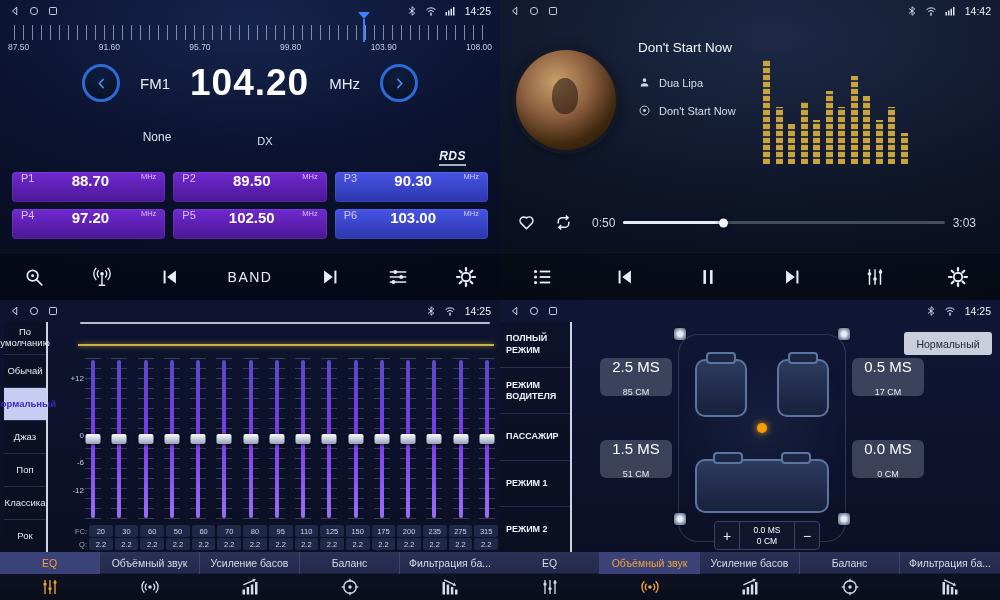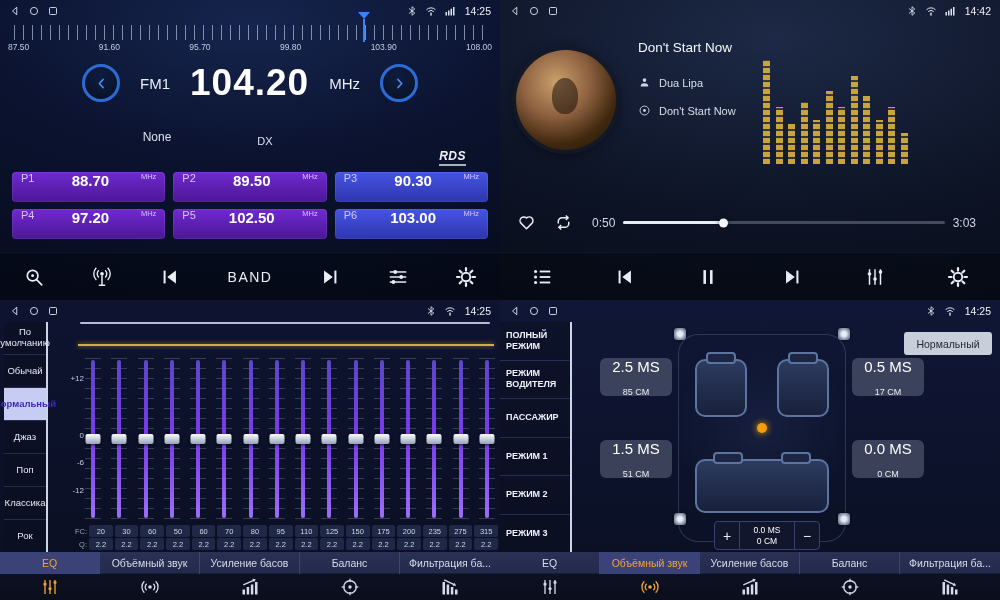--- a/index.html
+++ b/index.html
@@ -680,21 +680,20 @@
           </svg>
         <span class="sb-time">14:25</span>
       </div>
     </div>
     <div class="sr-menu" id="sr-menu">
         <div class="sr-item">ПОЛНЫЙ РЕЖИМ</div>
         <div class="sr-item">РЕЖИМ ВОДИТЕЛЯ</div>
         <div class="sr-item">ПАССАЖИР</div>
         <div class="sr-item">РЕЖИМ 1</div>
         <div class="sr-item">РЕЖИМ 2</div>
-        <div class="sr-item">РЕЖИМ 3</div>
       </div>
     <div class="normal-btn">Нормальный</div>
     <div class="cabin">
       <div class="spk spk-tl"></div>
       <div class="spk spk-tr"></div>
       <div class="spk spk-bl"></div>
       <div class="spk spk-br"></div>
       <div class="spk spk-c"></div>
       <div class="seat seat-fl"></div>
       <div class="seat seat-fr"></div>

